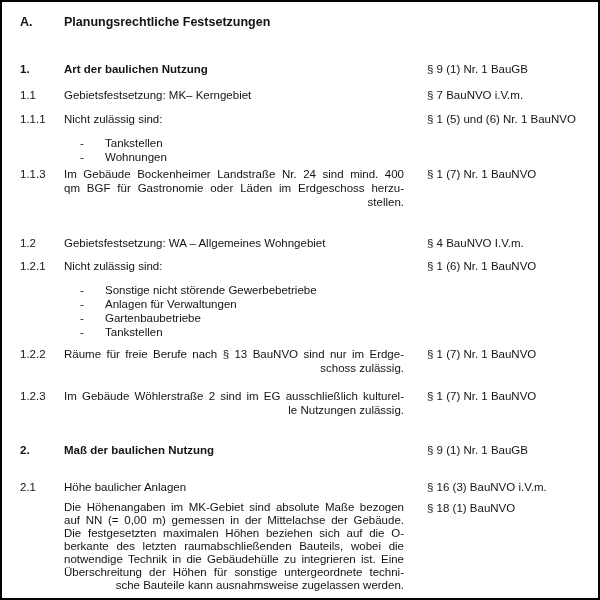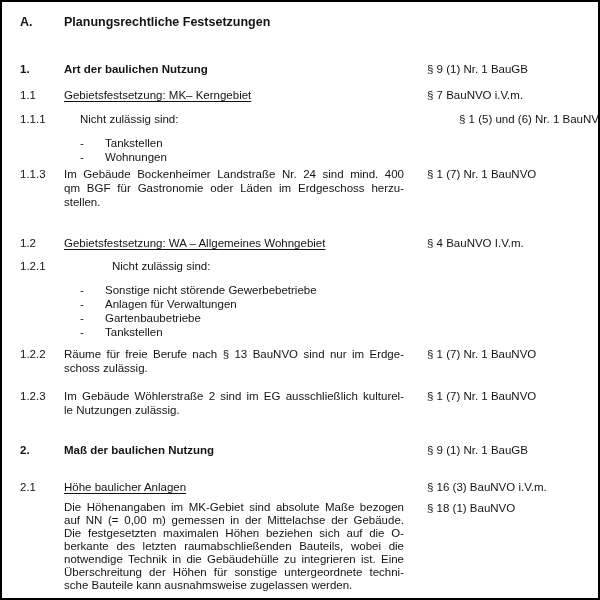--- a/index.html
+++ b/index.html
@@ -29,37 +29,37 @@
     line-height: 14px;
   }
   .col-ref {
     margin-left: 23px;
     font-size: 11.5px;
     line-height: 14px;
     white-space: nowrap;
     text-align: right;
   }
   .bold { font-weight: bold; }
-  .ul { text-decoration: underline; text-underline-offset: 2px; text-align: right; }
-  .line { display: block; }
+  .ul { text-underline-offset: 2px; text-align: right; }
+  .line { display: block; text-align: right; }
   .jline { display: block; text-align: justify; text-align-last: justify; }
   .title-row .col-num, .title-row .col-content { font-size: 12.5px; line-height: 16px; font-weight: bold; }
   .bitem { display: flex; padding-left: 16px; line-height: 14px; }
   .bdash { flex: 0 0 25px; }
   .para-lines { line-height: 13px; }
   .para-lines .line, .para-lines .jline { line-height: 13px; }
   
   .mt-title { margin-top: 0; }
   .mt-r0  { margin-top: 32px; }
   .mt-r1  { margin-top: 12px; }
-  .mt-r2  { margin-top: 10px; gap: 16px; }
+  .mt-r2  { margin-top: 10px; }
   .mt-r3  { margin-top: 10px; }
   .mt-r4  { margin-top: 3px;  }
   .mt-r5  { margin-top: 27px; }
-  .mt-r6  { margin-top: 9px; gap: 48px;  }
+  .mt-r6  { margin-top: 9px;  }
   .mt-r7  { margin-top: 10px; }
   .mt-r8  { margin-top: 8px;  }
   .mt-r9  { margin-top: 14px; }
   .mt-r10 { margin-top: 26px; }
   .mt-r11 { margin-top: 23px; }
   .mt-r12 { margin-top: 7px;  }
 </style>
 </head>
 <body>
 
@@ -114,20 +114,21 @@
 
   <div class="row mt-r5">
     <div class="col-num">1.2</div>
     <div class="col-content"><span class="ul">Gebietsfestsetzung: WA – Allgemeines Wohngebiet</span></div>
     <div class="col-ref">§ 4 BauNVO I.V.m.</div>
   </div>
 
   <div class="row mt-r6">
     <div class="col-num">1.2.1</div>
     <div class="col-content">Nicht zulässig sind:</div>
+    <div class="col-ref">§ 1 (6) Nr. 1 BauNVO</div>
   </div>
 
   <div class="row mt-r7">
     <div class="col-num"></div>
     <div class="col-content">
       <div class="bitem">
         <span class="bdash">-</span>
         <span>Sonstige nicht störende Gewerbebetriebe</span>
       </div>
       <div class="bitem">

